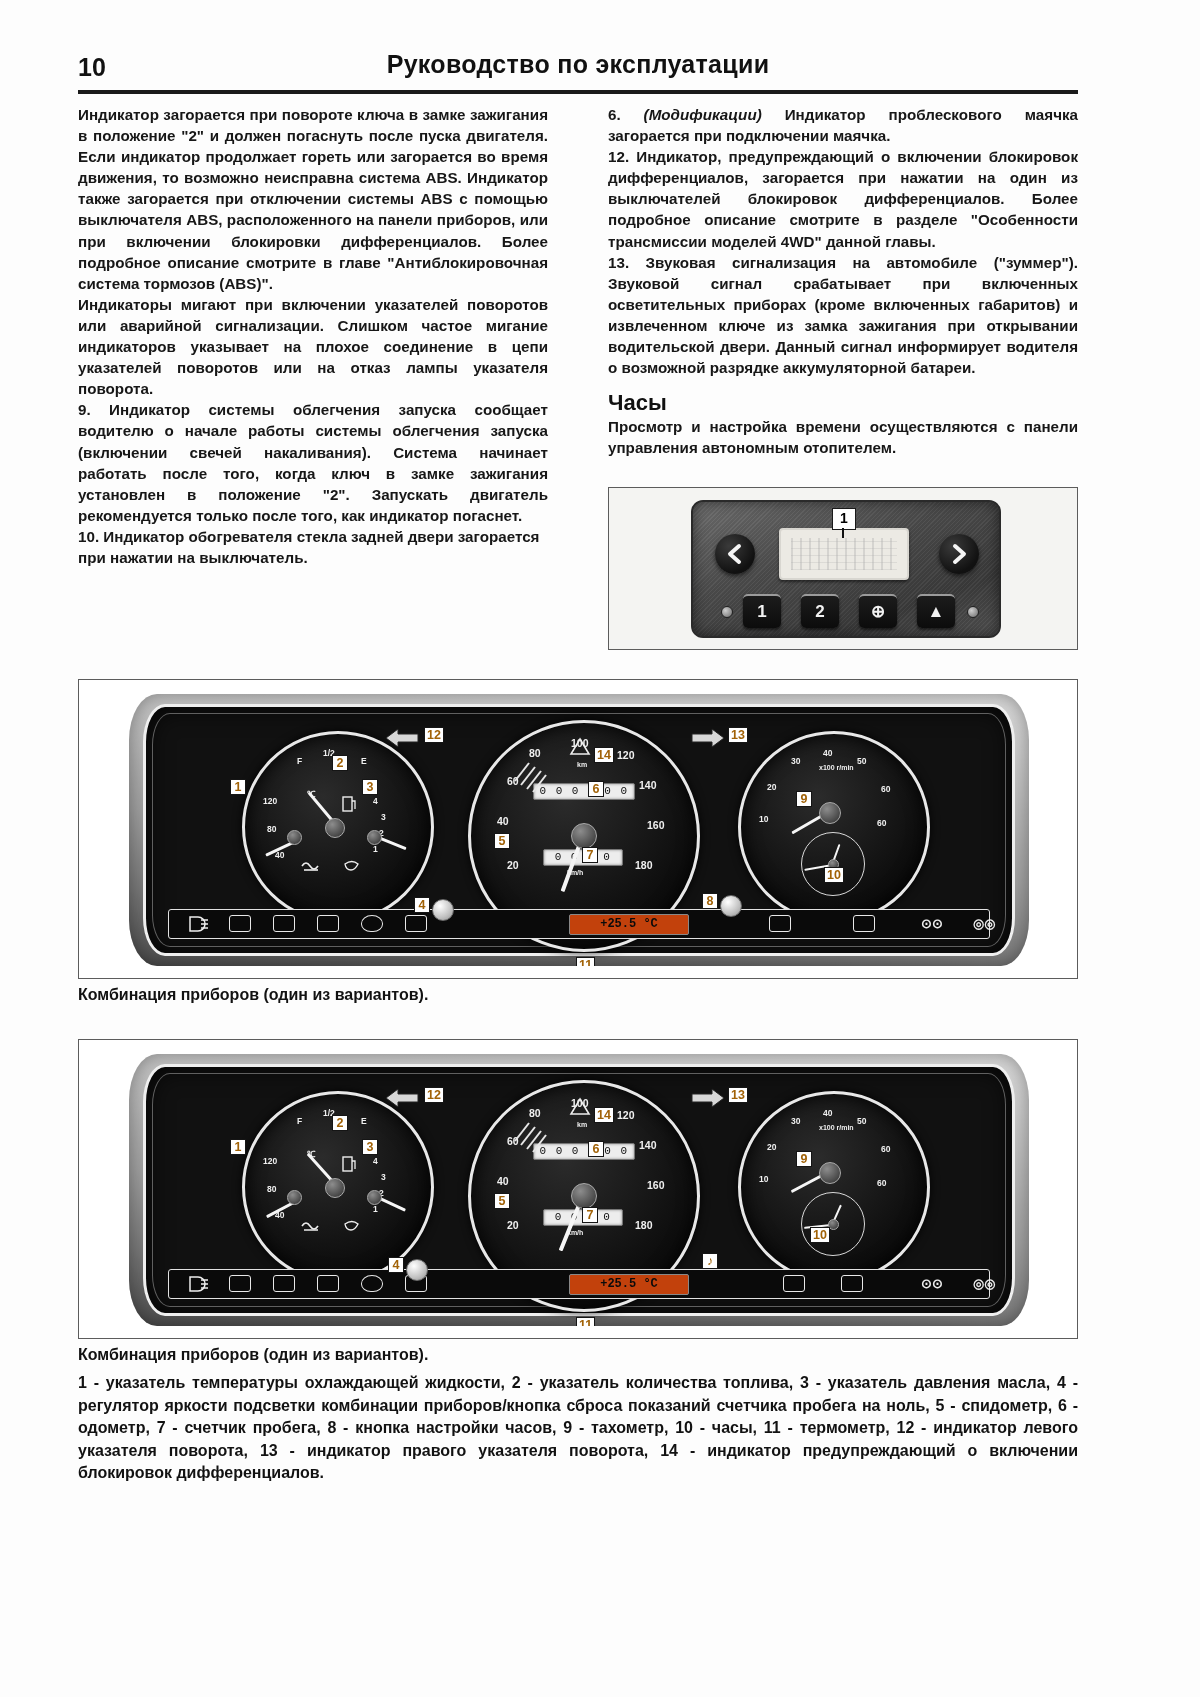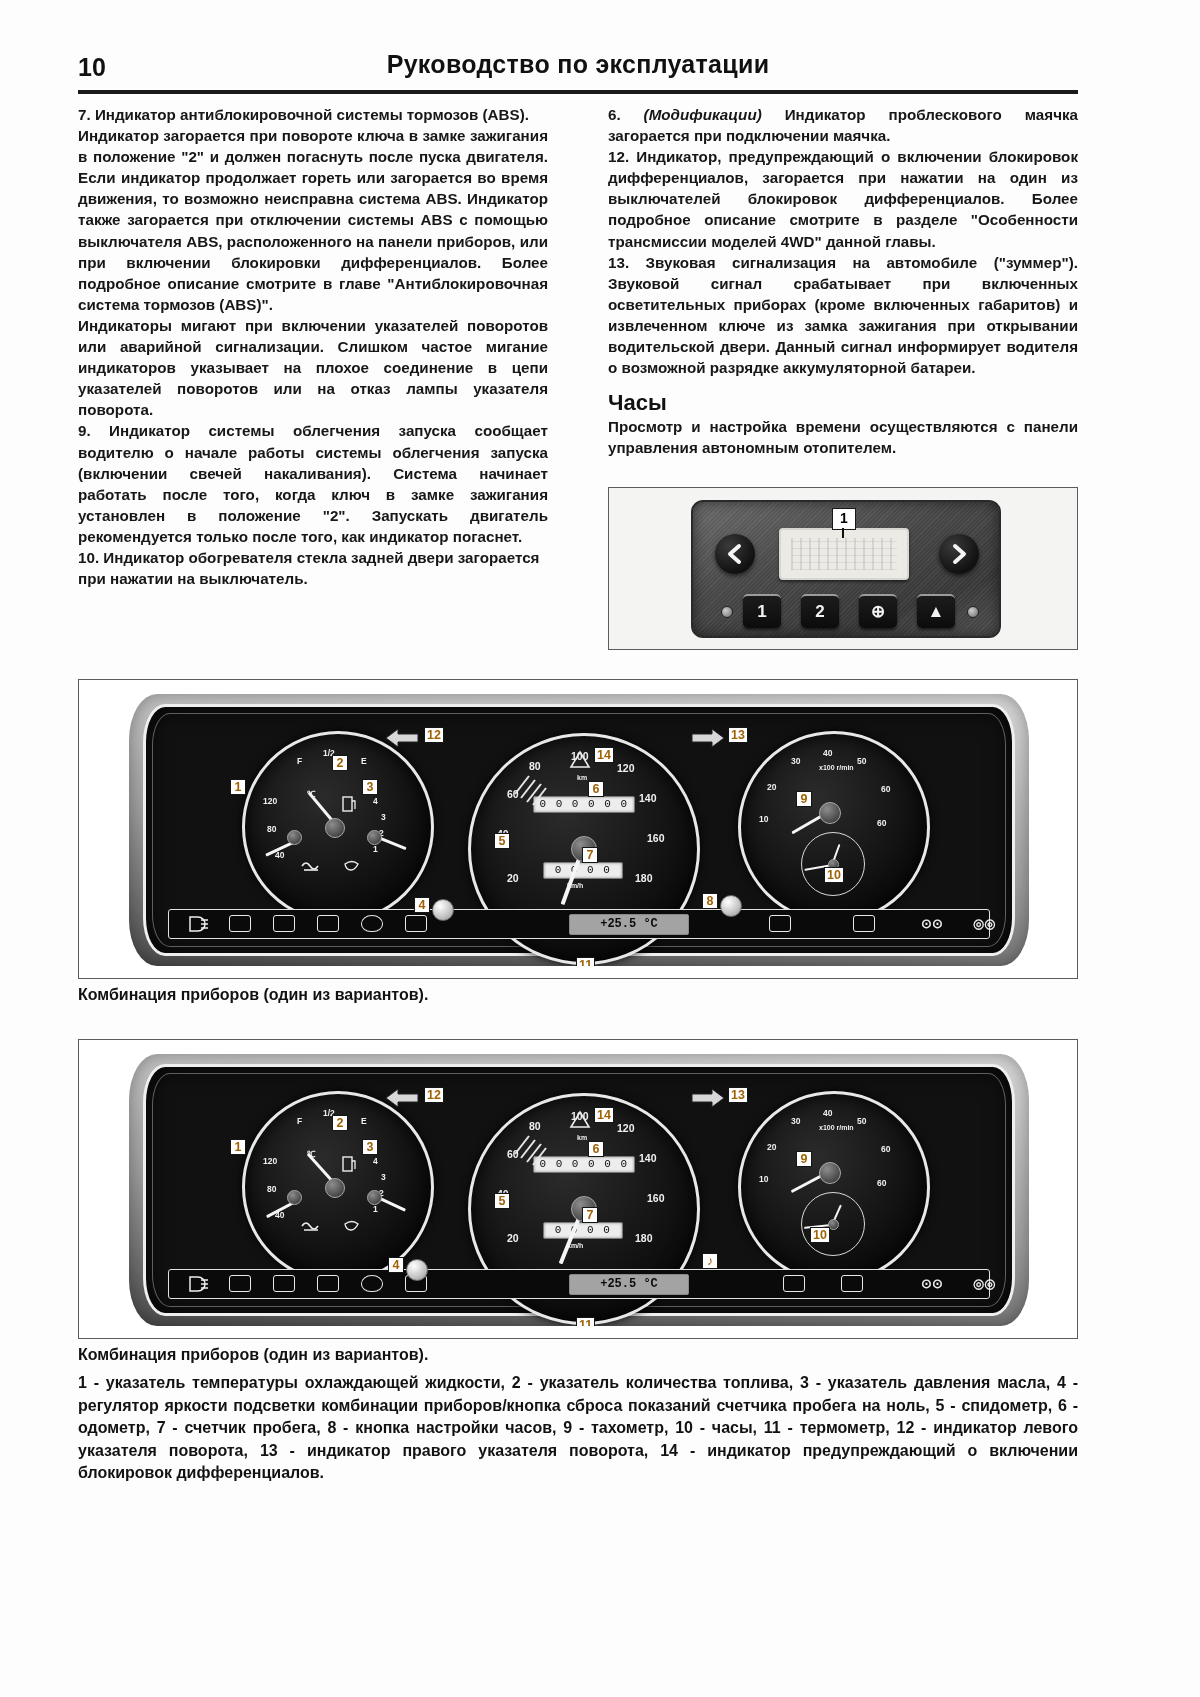--- a/index.html
+++ b/index.html
@@ -245,21 +245,21 @@
   }
 
   .gauge {
     position: absolute;
     border-radius: 50%;
     background: radial-gradient(circle at 42% 34%, #2b2b2b 0%, #101010 60%, #000 100%);
     border: 3px solid #e8e8e8;
     box-shadow: 0 0 10px rgba(0,0,0,0.9), inset 0 0 18px rgba(0,0,0,0.9);
   }
   .g-left  { left: 96px;  top: 24px;  width: 186px; height: 186px; }
-  .g-mid   { left: 322px; top: 26px;  width: 226px; height: 226px; }
+  .g-mid   { left: 322px; top: 13px;  width: 226px; height: 226px; }
   .g-right { left: 592px; top: 24px;  width: 186px; height: 186px; }
   .needle {
     position: absolute;
     background: #f5f5f5;
     transform-origin: 50% 100%;
     border-radius: 1px;
   }
   .hub {
     position: absolute;
     border-radius: 50%;
@@ -299,21 +299,21 @@
     bottom: 14px;
     height: 28px;
     background: #0a0a0a;
     border: 1px solid #e2e2e2;
     border-radius: 3px;
   }
   .tel {
     position: absolute;
     top: 4px;
     height: 19px;
-    background: #a3a3a3;
+    background: #c2410c;
     color: #0b0b0b;
     border: 1px solid #888;
     border-radius: 2px;
     font-family: "Liberation Mono", monospace;
     font-size: 12px;
     font-weight: bold;
     line-height: 19px;
     text-align: center;
     padding: 0 4px;
   }
@@ -394,21 +394,20 @@
 
 <div class="page">
 
   <div class="header">
     <div class="header-title">Руководство по эксплуатации</div>
     <div class="page-number">10</div>
   </div>
   <div class="header-rule"></div>
 
   <div class="col col-left">
-    <p>7. Индикатор антиблокировочной системы тормозов (ABS).</p>
     <p>Индикатор загорается при повороте ключа в замке зажигания в положение "2" и должен погаснуть после пуска двигателя. Если индикатор продолжает гореть или загорается во время движения, то возможно неисправна система ABS. Индикатор также загорается при отключении системы ABS с помощью выключателя ABS, расположенного на панели приборов, или при включении блокировки дифференциалов. Более подробное описание смотрите в главе "Антиблокировочная система тормозов (ABS)".</p>
     <p>Индикаторы мигают при включении указателей поворотов или аварийной сигнализации. Слишком частое мигание индикаторов указывает на плохое соединение в цепи указателей поворотов или на отказ лампы указателя поворота.</p>
     <p>9. Индикатор системы облегчения запуска сообщает водителю о начале работы системы облегчения запуска (включении свечей накаливания). Система начинает работать после того, когда ключ в замке зажигания установлен в положение "2". Запускать двигатель рекомендуется только после того, как индикатор погаснет.</p>
     <p class="nojust">10. Индикатор обогревателя стекла задней двери загорается при нажатии на выключатель.</p>
   </div>
 
   <div class="col col-right">
     <p><span>6. </span><span class="ital">(Модификации)</span><span> Индикатор проблескового маячка загорается при подключении маячка.</span></p>
     <p>12. Индикатор, предупреждающий о включении блокировок дифференциалов, загорается при нажатии на один из выключателей блокировок дифференциалов. Более подробное описание смотрите в разделе "Особенности трансмиссии моделей 4WD" данной главы.</p>
     <p>13. Звуковая сигнализация на автомобиле ("зуммер"). Звуковой сигнал срабатывает при включенных осветительных приборах (кроме включенных габаритов) и извлеченном ключе из замка зажигания при открывании водительской двери. Данный сигнал информирует водителя о возможной разрядке аккумуляторной батареи.</p>

